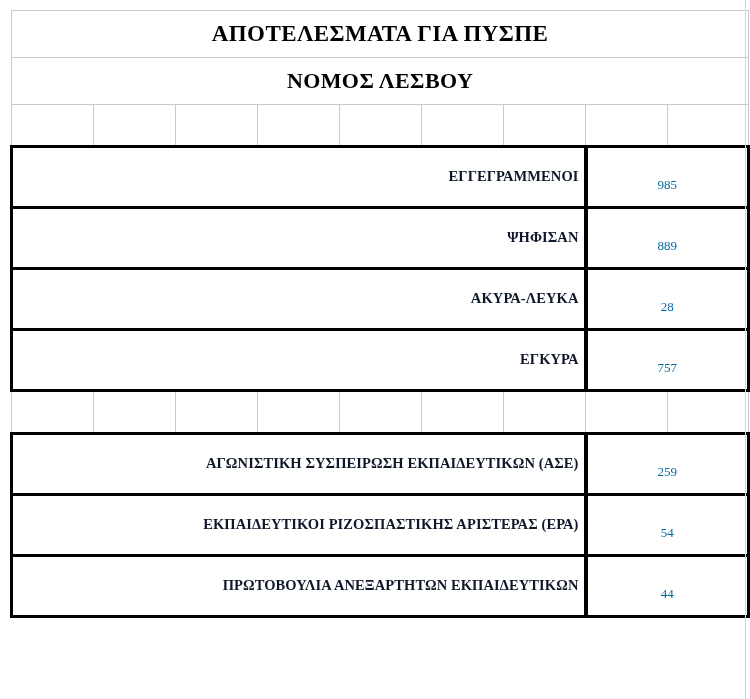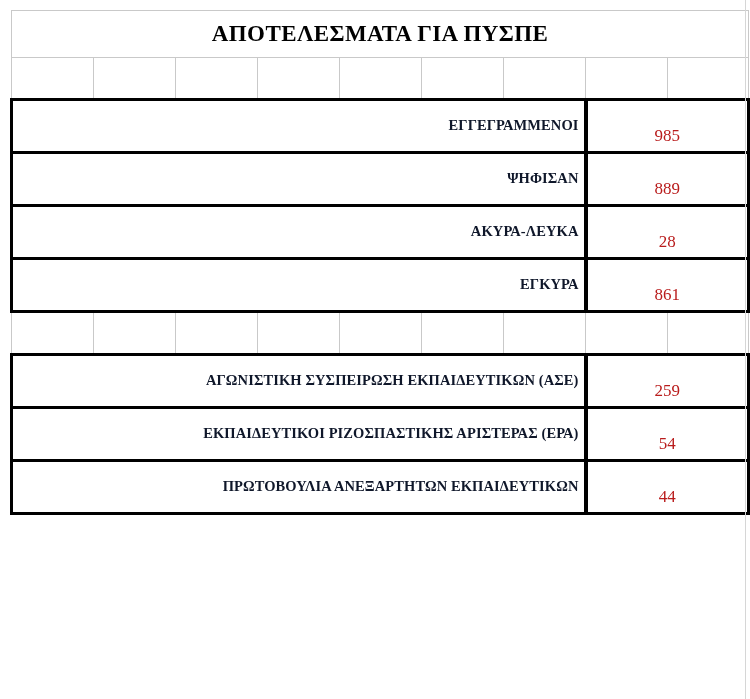--- a/index.html
+++ b/index.html
@@ -93,27 +93,27 @@
     border-top: 3px solid #000000;
     border-bottom: 3px solid #000000;
     border-left: 3px solid #000000;
     border-right: 4px solid #000000;
     vertical-align: middle;
     line-height: 1.05;
   }
   .data-row .value {
     text-align: center;
     font-weight: normal;
-    font-size: 17px;
-    color: #b91c1c;
+    font-size: 13px;
+    color: #0369a1;
     border-top: 3px solid #000000;
     border-bottom: 3px solid #000000;
     border-right: 3px solid #000000;
     vertical-align: bottom;
-    padding-bottom: 5px;
+    padding-bottom: 13px;
   }
 
   
   .right-margin-line {
     position: absolute;
     left: 745px;
     top: 0;
     width: 1px;
     height: 699px;
     background: #d6d6d6;
@@ -135,20 +135,23 @@
         <col class="c7">
         <col class="c8">
         <col class="c9">
     </colgroup>
     <tbody>
 
       <tr class="title-row t1">
         <td colspan="9">ΑΠΟΤΕΛΕΣΜΑΤΑ ΓΙΑ ΠΥΣΠΕ</td>
       </tr>
 
+      <tr class="title-row t2">
+        <td colspan="9">ΝΟΜΟΣ ΛΕΣΒΟΥ</td>
+      </tr>
 
       <tr class="spacer-row">
         <td></td>
         <td></td>
         <td></td>
         <td></td>
         <td></td>
         <td></td>
         <td></td>
         <td></td>
@@ -162,21 +165,21 @@
       <tr class="data-row">
         <td class="label" colspan="7">ΨΗΦΙΣΑΝ</td>
         <td class="value" colspan="2">889</td>
       </tr>
       <tr class="data-row">
         <td class="label" colspan="7">ΑΚΥΡΑ-ΛΕΥΚΑ</td>
         <td class="value" colspan="2">28</td>
       </tr>
       <tr class="data-row">
         <td class="label" colspan="7">ΕΓΚΥΡΑ</td>
-        <td class="value" colspan="2">861</td>
+        <td class="value" colspan="2">757</td>
       </tr>
 
       <tr class="spacer-row">
         <td></td>
         <td></td>
         <td></td>
         <td></td>
         <td></td>
         <td></td>
         <td></td>

